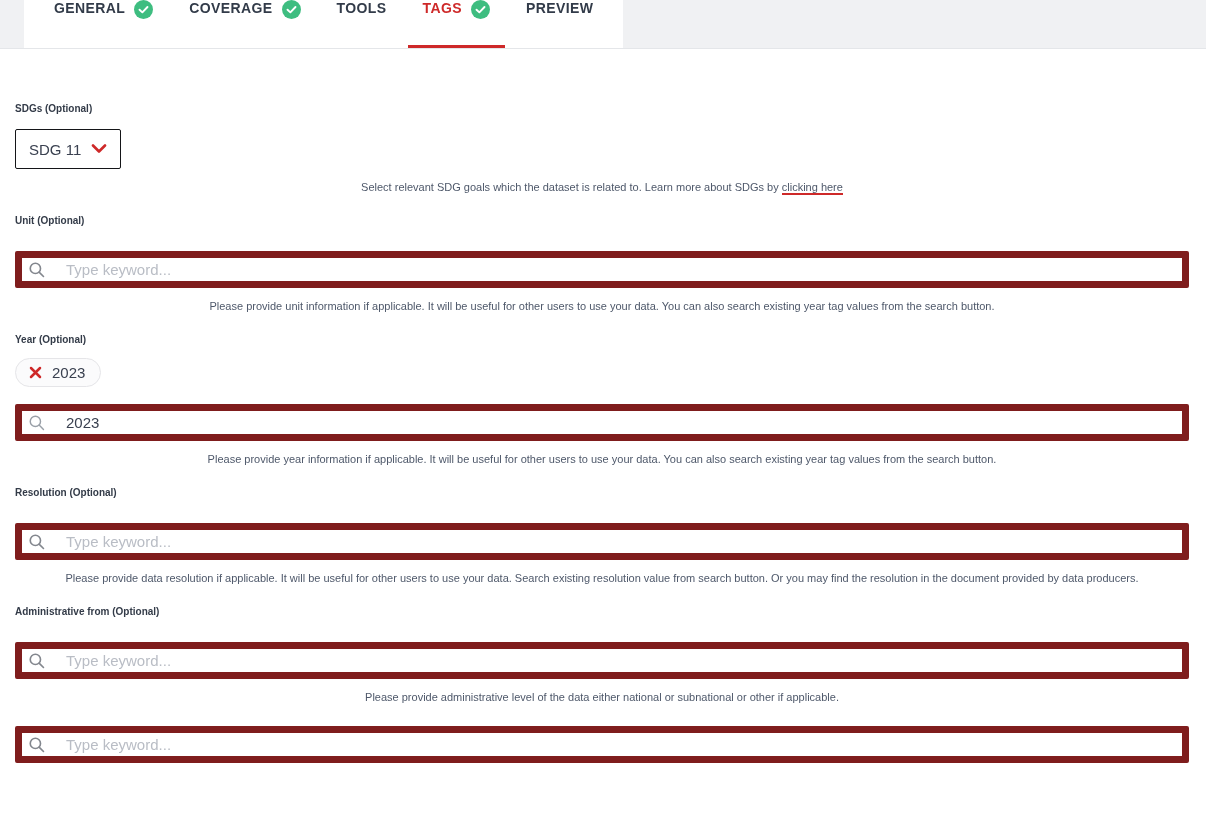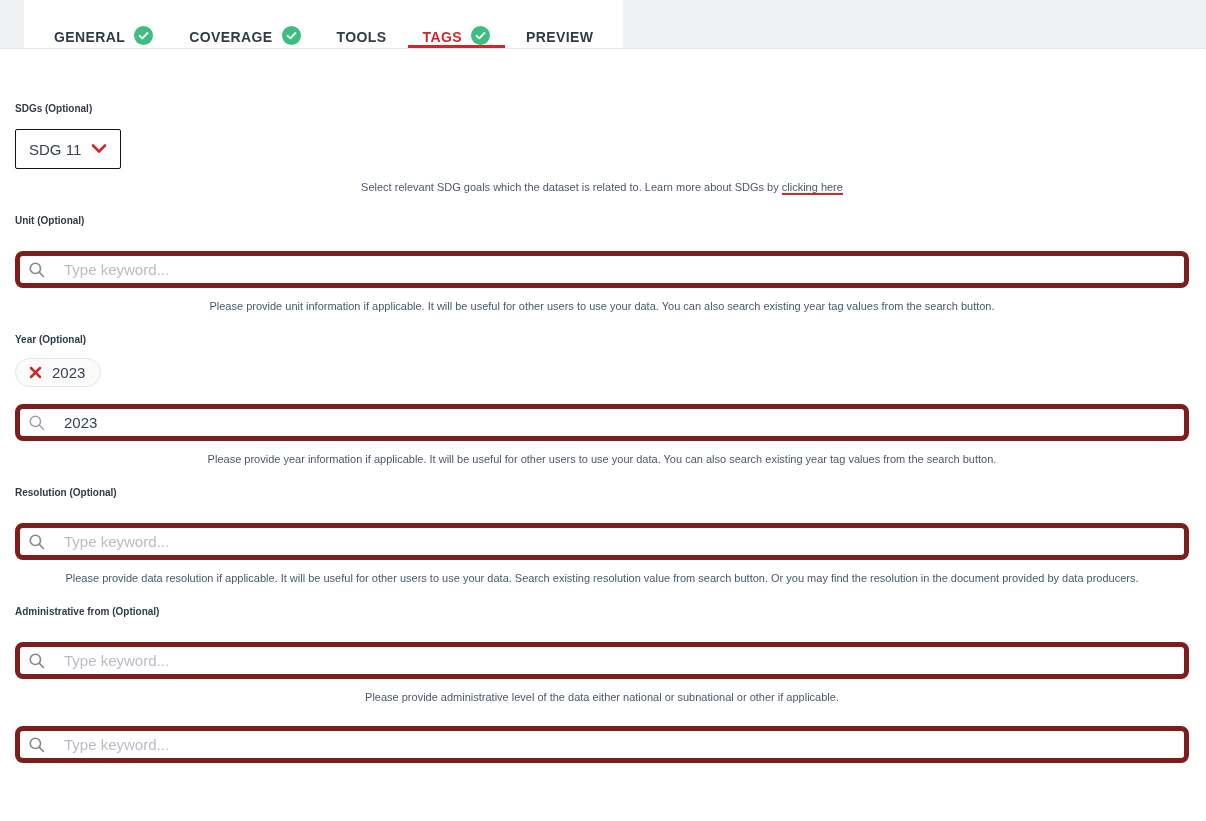--- a/index.html
+++ b/index.html
@@ -13,21 +13,21 @@
     border-bottom: 1px solid #e4e6e9;
     display: flex; align-items: stretch;
   }
   .tabs-strip {
     background: #ffffff;
     margin-left: 24px;
     display: inline-flex; align-items: stretch;
     padding: 0 12px;
   }
   .tab {
-    display: flex; align-items: flex-end; gap: 9px;
+    display: flex; align-items: flex-start; gap: 9px;
     padding: 0 15px; margin: 0 3px;
     font-size: 14px; font-weight: 700; letter-spacing: 0.4px;
     color: #323b49; cursor: pointer;
     border-bottom: 3px solid transparent;
   }
   .tab.active { color: #ce2929; border-bottom-color: #ce2929; }
   .check-badge { display: inline-flex; width: 19px; height: 19px; }
 
   
   .form { padding: 52px 17px 0 15px; }
@@ -53,21 +53,21 @@
   }
 
   .search-wrap { position: relative; margin-top: 22px; }
   .search-wrap.tight { margin-top: 17px; }
   .search-wrap .search-icon {
     position: absolute; left: 13px; top: 50%; transform: translateY(-50%);
     width: 18px; height: 18px; pointer-events: none; display: block;
   }
   .search-input {
     width: 100%; height: 37px;
-    border: 5px solid #7f1d1d; border-radius: 8px;
+    border: 7px solid #7f1d1d; border-radius: 2px;
     padding: 0 12px 0 44px;
     font-family: "Liberation Sans", sans-serif;
     font-size: 15px; color: #3a4150; background: #ffffff;
     outline: none;
   }
   .search-input::placeholder { color: #b9bdc5; opacity: 1; }
 
   .chip-row { margin-top: 10px; }
   .chip {
     display: inline-flex; align-items: center; gap: 10px;

